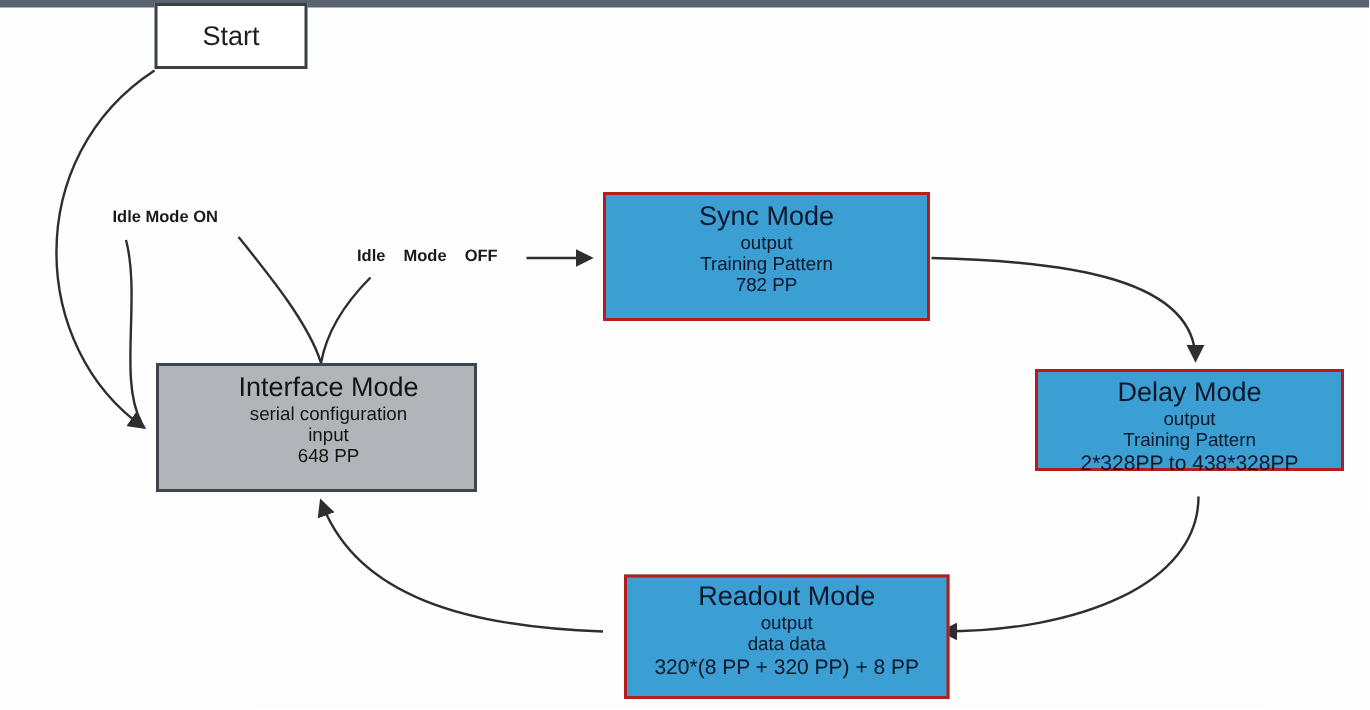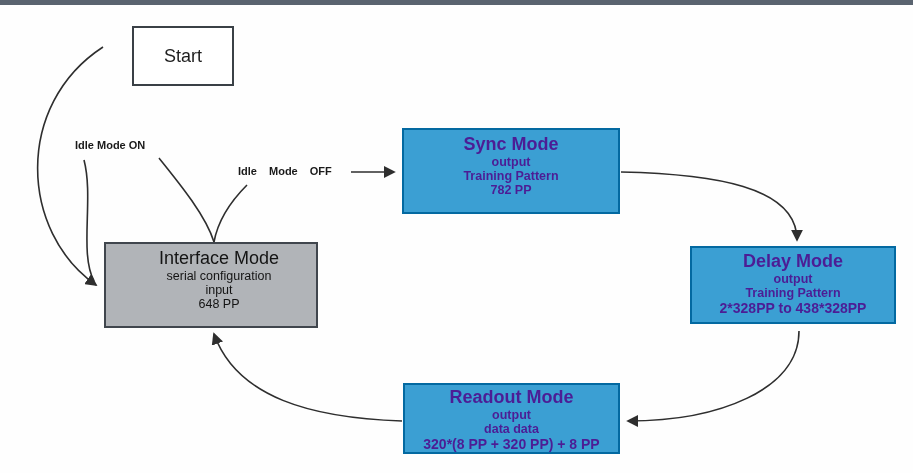--- a/index.html
+++ b/index.html
@@ -4,21 +4,21 @@
 <style>
   html,body { margin:0; padding:0; background:#ffffff; }
   .stage {
     position:relative; width:913px; height:473px;
     background:#FEFEFE; overflow:hidden;
     font-family:"Liberation Sans","DejaVu Sans",sans-serif;
   }
   .topbar { position:absolute; top:0; left:0; width:913px; height:5px; background:#5A6470; }
   .edges { position:absolute; top:0; left:0; width:913px; height:473px; z-index:1; }
   .node { position:absolute; box-sizing:border-box; text-align:center; z-index:2; }
-  .state { background:#3B9FD3; border:2px solid #0369a1; color:#4c1d95;font-weight:bold; }
+  .state { background:#3B9FD3; border:2px solid #b91c1c; color:#0f172a; }
   .interface { background:#B1B4B8; border:2px solid #40464D; color:#141414;padding-left:16px; }
   .startbox {
     background:#FFFFFF; border:2px solid #3A4046; color:#1E1E1E;
     display:flex; align-items:center; justify-content:center; font-size:18px;
   }
   .node .title { font-size:18px; line-height:21px; margin-top:4px; }
   .node .line  { font-size:12.5px; line-height:14px; }
   .node .line.big { font-size:14px; line-height:16px; }
   .edge-label { position:absolute; z-index:2; font-size:11px; font-weight:600; color:#1A1A1A; white-space:nowrap; }
   .spread { word-spacing:9px; }
@@ -41,21 +41,21 @@
       <path d="M 84,160 C 94,198 79,253 94,281"></path>
       <path d="M 159,158 C 180,184 206,216 214,242"></path>
       <path d="M 247,185 C 232,200 218,220 214,242"></path>
       <path d="M 351,172 L 394,172" marker-end="url(#ah)"></path>
       <path d="M 621,172 C 712,174 797,186 797,240" marker-end="url(#ah)"></path>
       <path d="M 799,331 C 799,390 718,421 628,421" marker-end="url(#ah)"></path>
       <path d="M 402,421 C 312,418 237,398 214,334" marker-end="url(#ah)"></path>
     </g>
   </svg>
 
-  <div class="node startbox" style="left:103px; top:26px; width:102px; height:60px;margin-left:29px;">
+  <div class="node startbox" style="left:103px; top:2px; width:102px; height:44px;">
     <span>Start</span>
   </div>
 
   <div class="edge-label" style="left:75px; top:139px;">Idle Mode ON</div>
 
   <div class="edge-label spread" style="left:226px; top:165px;padding-left:12px;">Idle Mode OFF</div>
 
   <div class="node state" style="left:402px; top:128px; width:218px; height:86px;">
     <div class="title">Sync Mode</div>
     <div class="line">output</div>
@@ -63,27 +63,27 @@
     <div class="line">782 PP</div>
   </div>
 
   <div class="node interface" style="left:104px; top:242px; width:214px; height:86px;">
     <div class="title">Interface Mode</div>
     <div class="line">serial configuration</div>
     <div class="line">input</div>
     <div class="line">648 PP</div>
   </div>
 
-  <div class="node state" style="left:690px; top:246px; width:206px; height:78px;">
+  <div class="node state" style="left:690px; top:246px; width:206px; height:68px;">
     <div class="title" style="margin-top:3px;">Delay Mode</div>
     <div class="line">output</div>
     <div class="line">Training Pattern</div>
     <div class="line big">2*328PP to 438*328PP</div>
   </div>
 
-  <div class="node state" style="left:403px; top:383px; width:217px; height:71px;">
+  <div class="node state" style="left:416px; top:383px; width:217px; height:83px;">
     <div class="title" style="margin-top:2px;">Readout Mode</div>
     <div class="line">output</div>
     <div class="line">data data</div>
     <div class="line big">320*(8 PP + 320 PP) + 8 PP</div>
   </div>
 
 </div>
 
 </body></html>

